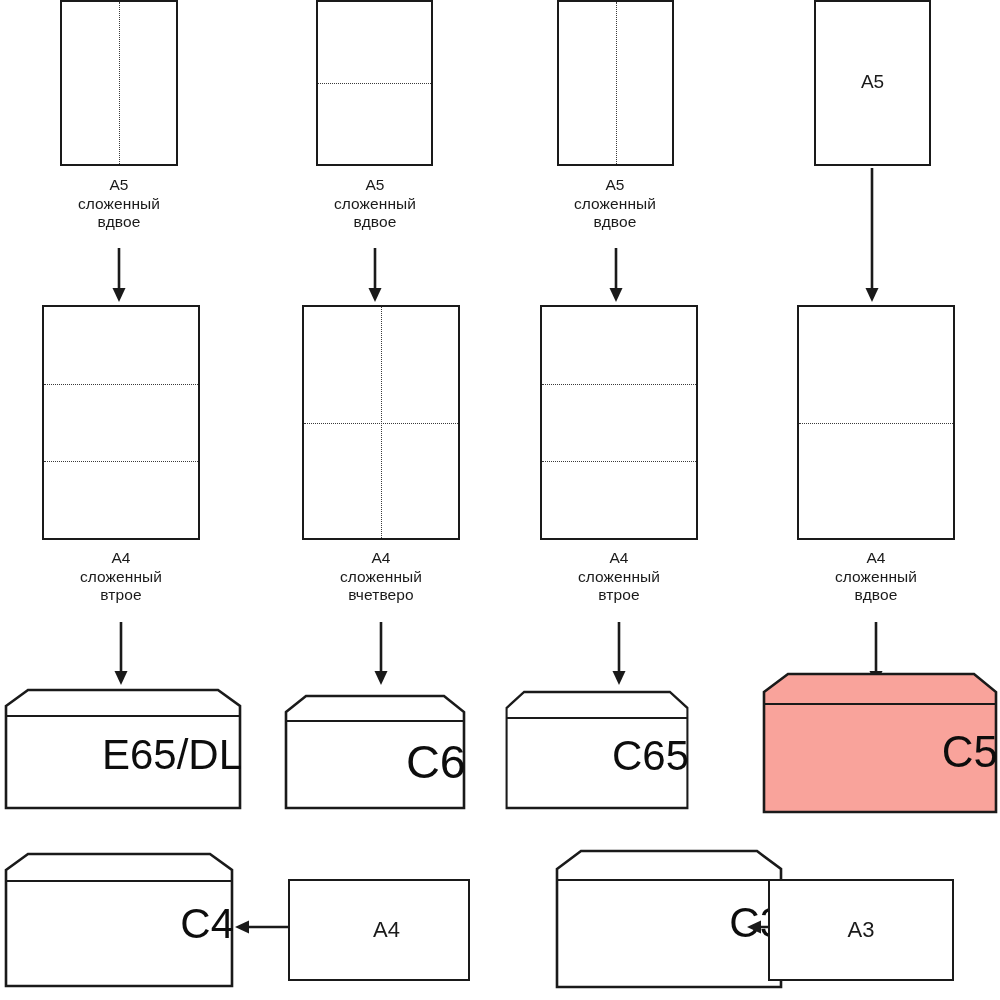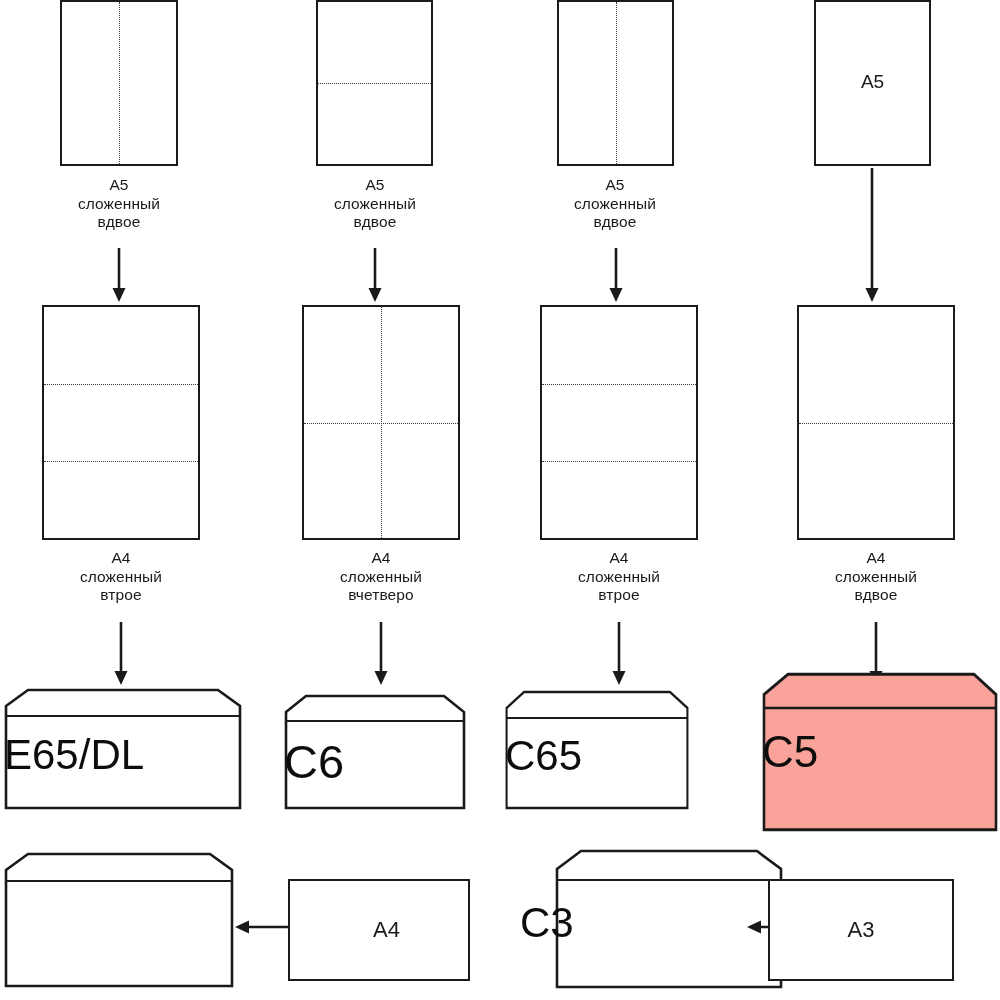--- a/index.html
+++ b/index.html
@@ -61,21 +61,21 @@
   .env-wrap svg {
     display: block;
     width: 100%;
     height: 100%;
     overflow: visible;
   }
   .env-text {
     position: absolute;
     left: 0;
     width: 100%;
-    text-align: left;
+    text-align: right;
     color: #0d0d0d;
     font-family: "Liberation Sans", sans-serif;
     font-weight: 400;
   }
   .arrow-wrap {
     position: absolute;
   }
   .arrow-wrap svg {
     display: block;
     overflow: visible;
@@ -206,33 +206,34 @@
   </div>
 
   <div class="env-wrap" style="left:505px; top:690px; width:184px; height:120px;">
     <svg viewBox="0 0 232 120" preserveAspectRatio="none">
       <polygon points="2,18 24,2 208,2 230,18 230,118 2,118" fill="#ffffff" stroke="#1a1a1a" stroke-width="2.6" stroke-linejoin="miter"></polygon>
       <line x1="2" y1="28" x2="230" y2="28" stroke="#1a1a1a" stroke-width="2.2"></line>
     </svg>
     <div class="env-text" style="top:42px; font-size:42px;">C65</div>
   </div>
 
-  <div class="env-wrap" style="left:762px; top:672px; width:236px; height:160px;">
+  <div class="env-wrap" style="left:762px; top:672px; width:236px; height:142px;">
     <svg viewBox="0 0 236 142" preserveAspectRatio="none">
       <polygon points="2,20 26,2 212,2 234,20 234,140 2,140" fill="#f9a39b" stroke="#1a1a1a" stroke-width="2.6" stroke-linejoin="miter"></polygon>
       <line x1="2" y1="32" x2="234" y2="32" stroke="#1a1a1a" stroke-width="2.2"></line>
     </svg>
     <div class="env-text" style="top:55px; font-size:44px;">C5</div>
   </div>
 
   <div class="env-wrap" style="left:4px; top:852px; width:230px; height:136px;">
     <svg viewBox="0 0 230 136" preserveAspectRatio="none">
       <polygon points="2,18 24,2 206,2 228,18 228,134 2,134" fill="#ffffff" stroke="#1a1a1a" stroke-width="2.6" stroke-linejoin="miter"></polygon>
       <line x1="2" y1="29" x2="228" y2="29" stroke="#1a1a1a" stroke-width="2.2"></line>
     </svg>
+    <div class="env-text" style="top:48px; font-size:42px;">C4</div>
   </div>
 
   <div class="arrow-wrap" style="left:234px; top:915px; width:56px; height:24px;">
     <svg viewBox="0 0 56 24">
         <line x1="56" y1="12" x2="11" y2="12" stroke="#1a1a1a" stroke-width="2.6"></line>
         <polygon points="1,12 15,5.5 15,18.5" fill="#1a1a1a"></polygon>
       </svg>
   </div>
 
   <div class="paper" style="left:288px; top:879px; width:182px; height:102px;"></div>

